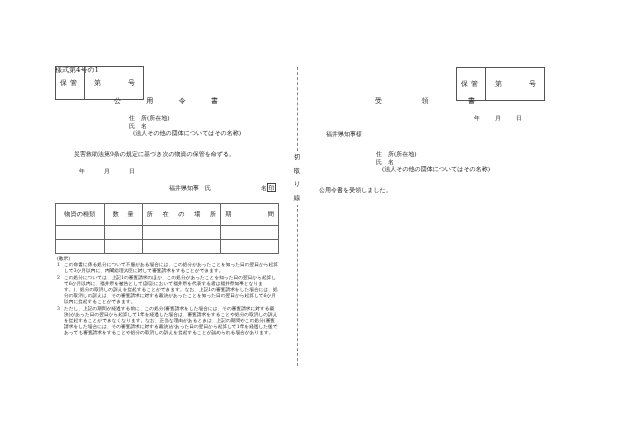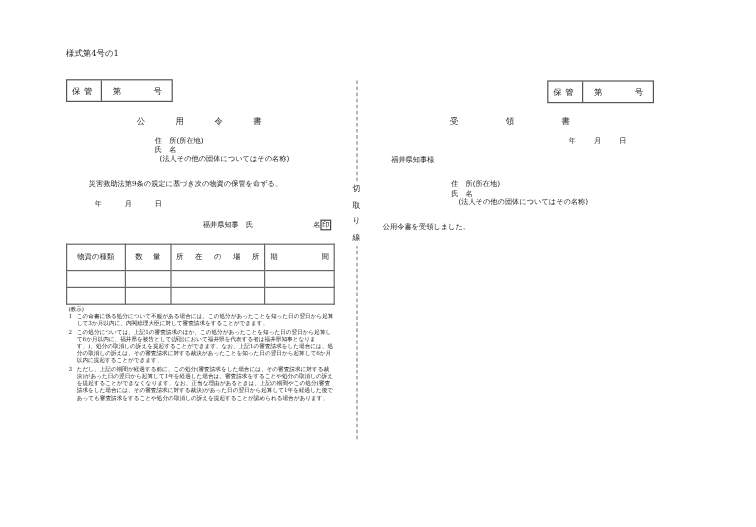--- a/index.html
+++ b/index.html
@@ -5,21 +5,21 @@
   html, body { margin: 0; padding: 0; }
   body {
     width: 630px; height: 439px; background: #ffffff; position: relative; overflow: hidden;
     font-family: "DejaVu Serif", "Liberation Serif", serif; color: #222;
   }
   .abs { position: absolute; white-space: nowrap; }
   .t7 { font-size: 7px; line-height: 8px; }
   .t6 { font-size: 6px; line-height: 7.6px; }
 
   .store-box {
-    position: absolute; height: 19px; border: 1px solid #555; display: flex; box-sizing: border-box;
+    position: absolute; height: 34px; border: 1px solid #555; display: flex; box-sizing: border-box;
     font-size: 7px; align-items: stretch;
   }
   .store-box .c1 { width: 28px; border-right: 1px solid #555; display:flex; align-items:center; justify-content:center; letter-spacing: 3px; }
   .store-box .c2 { flex: 1; display:flex; align-items:center; justify-content:space-between; padding: 0 8px 0 9px; }
 
   .title-chars { display: flex; justify-content: space-between; font-size: 7px; }
 
   table.goods {
     position: absolute; left: 55px; top: 203px; width: 224px; height: 50px;
     border-collapse: collapse; border: 1.5px solid #222; font-size: 6.2px;
@@ -38,21 +38,21 @@
     position: absolute; left: 297px; width: 0; border-left: 1px dashed #888;
   }
   .cut-label {
     position: absolute; left: 291px; top: 151px; width: 12px; font-size: 6.5px; line-height: 13.5px; text-align: center; background: #fff;
   }
   .seal { display:inline-block; border: 0.8px solid #444; padding: 0 0.5px; line-height: 7px; }
 </style>
 </head>
 <body>
 
-<div class="abs t7" style="left:55px; top:41px;">様式第4号の1</div>
+<div class="abs t7" style="left:55px; top:66px;">様式第4号の1</div>
 
 <div class="store-box" style="left:55px; top:66px; width:89px;">
   <div class="c1">保管</div>
   <div class="c2">
     <span>第</span>
     <span>号</span>
   </div>
 </div>
 
 <div class="abs title-chars" style="left:114px; top:96px; width:104px;">

